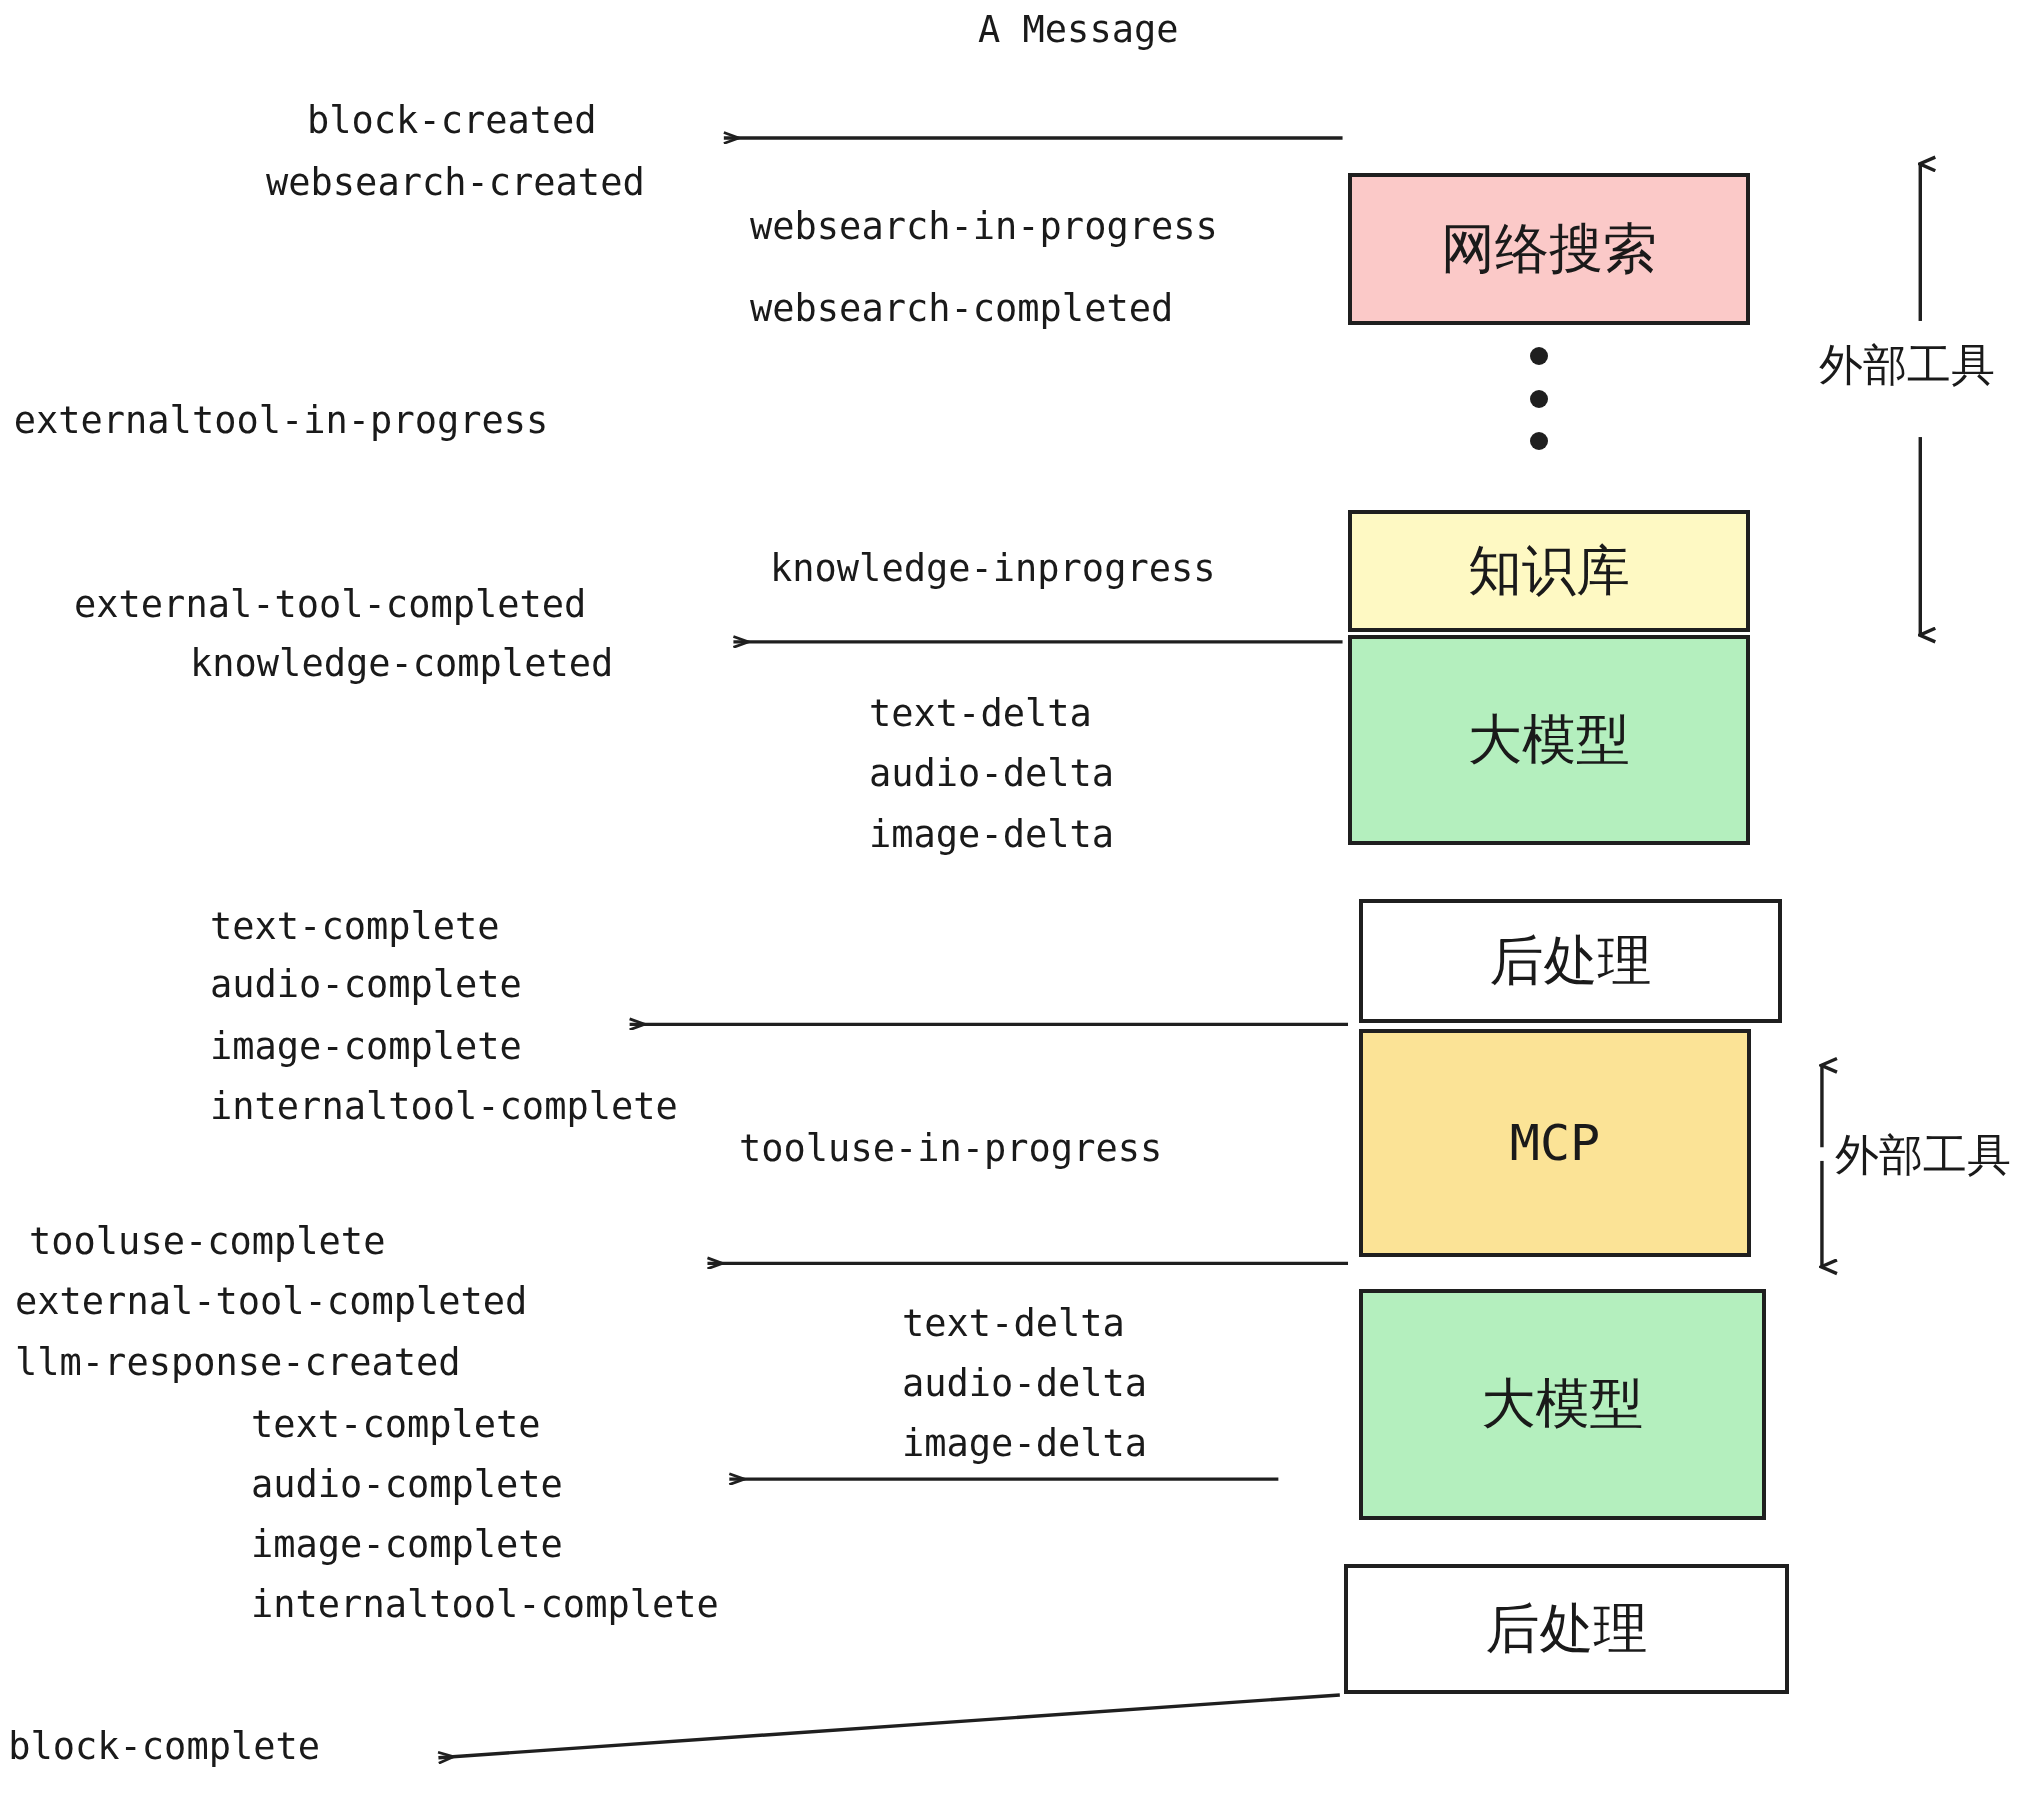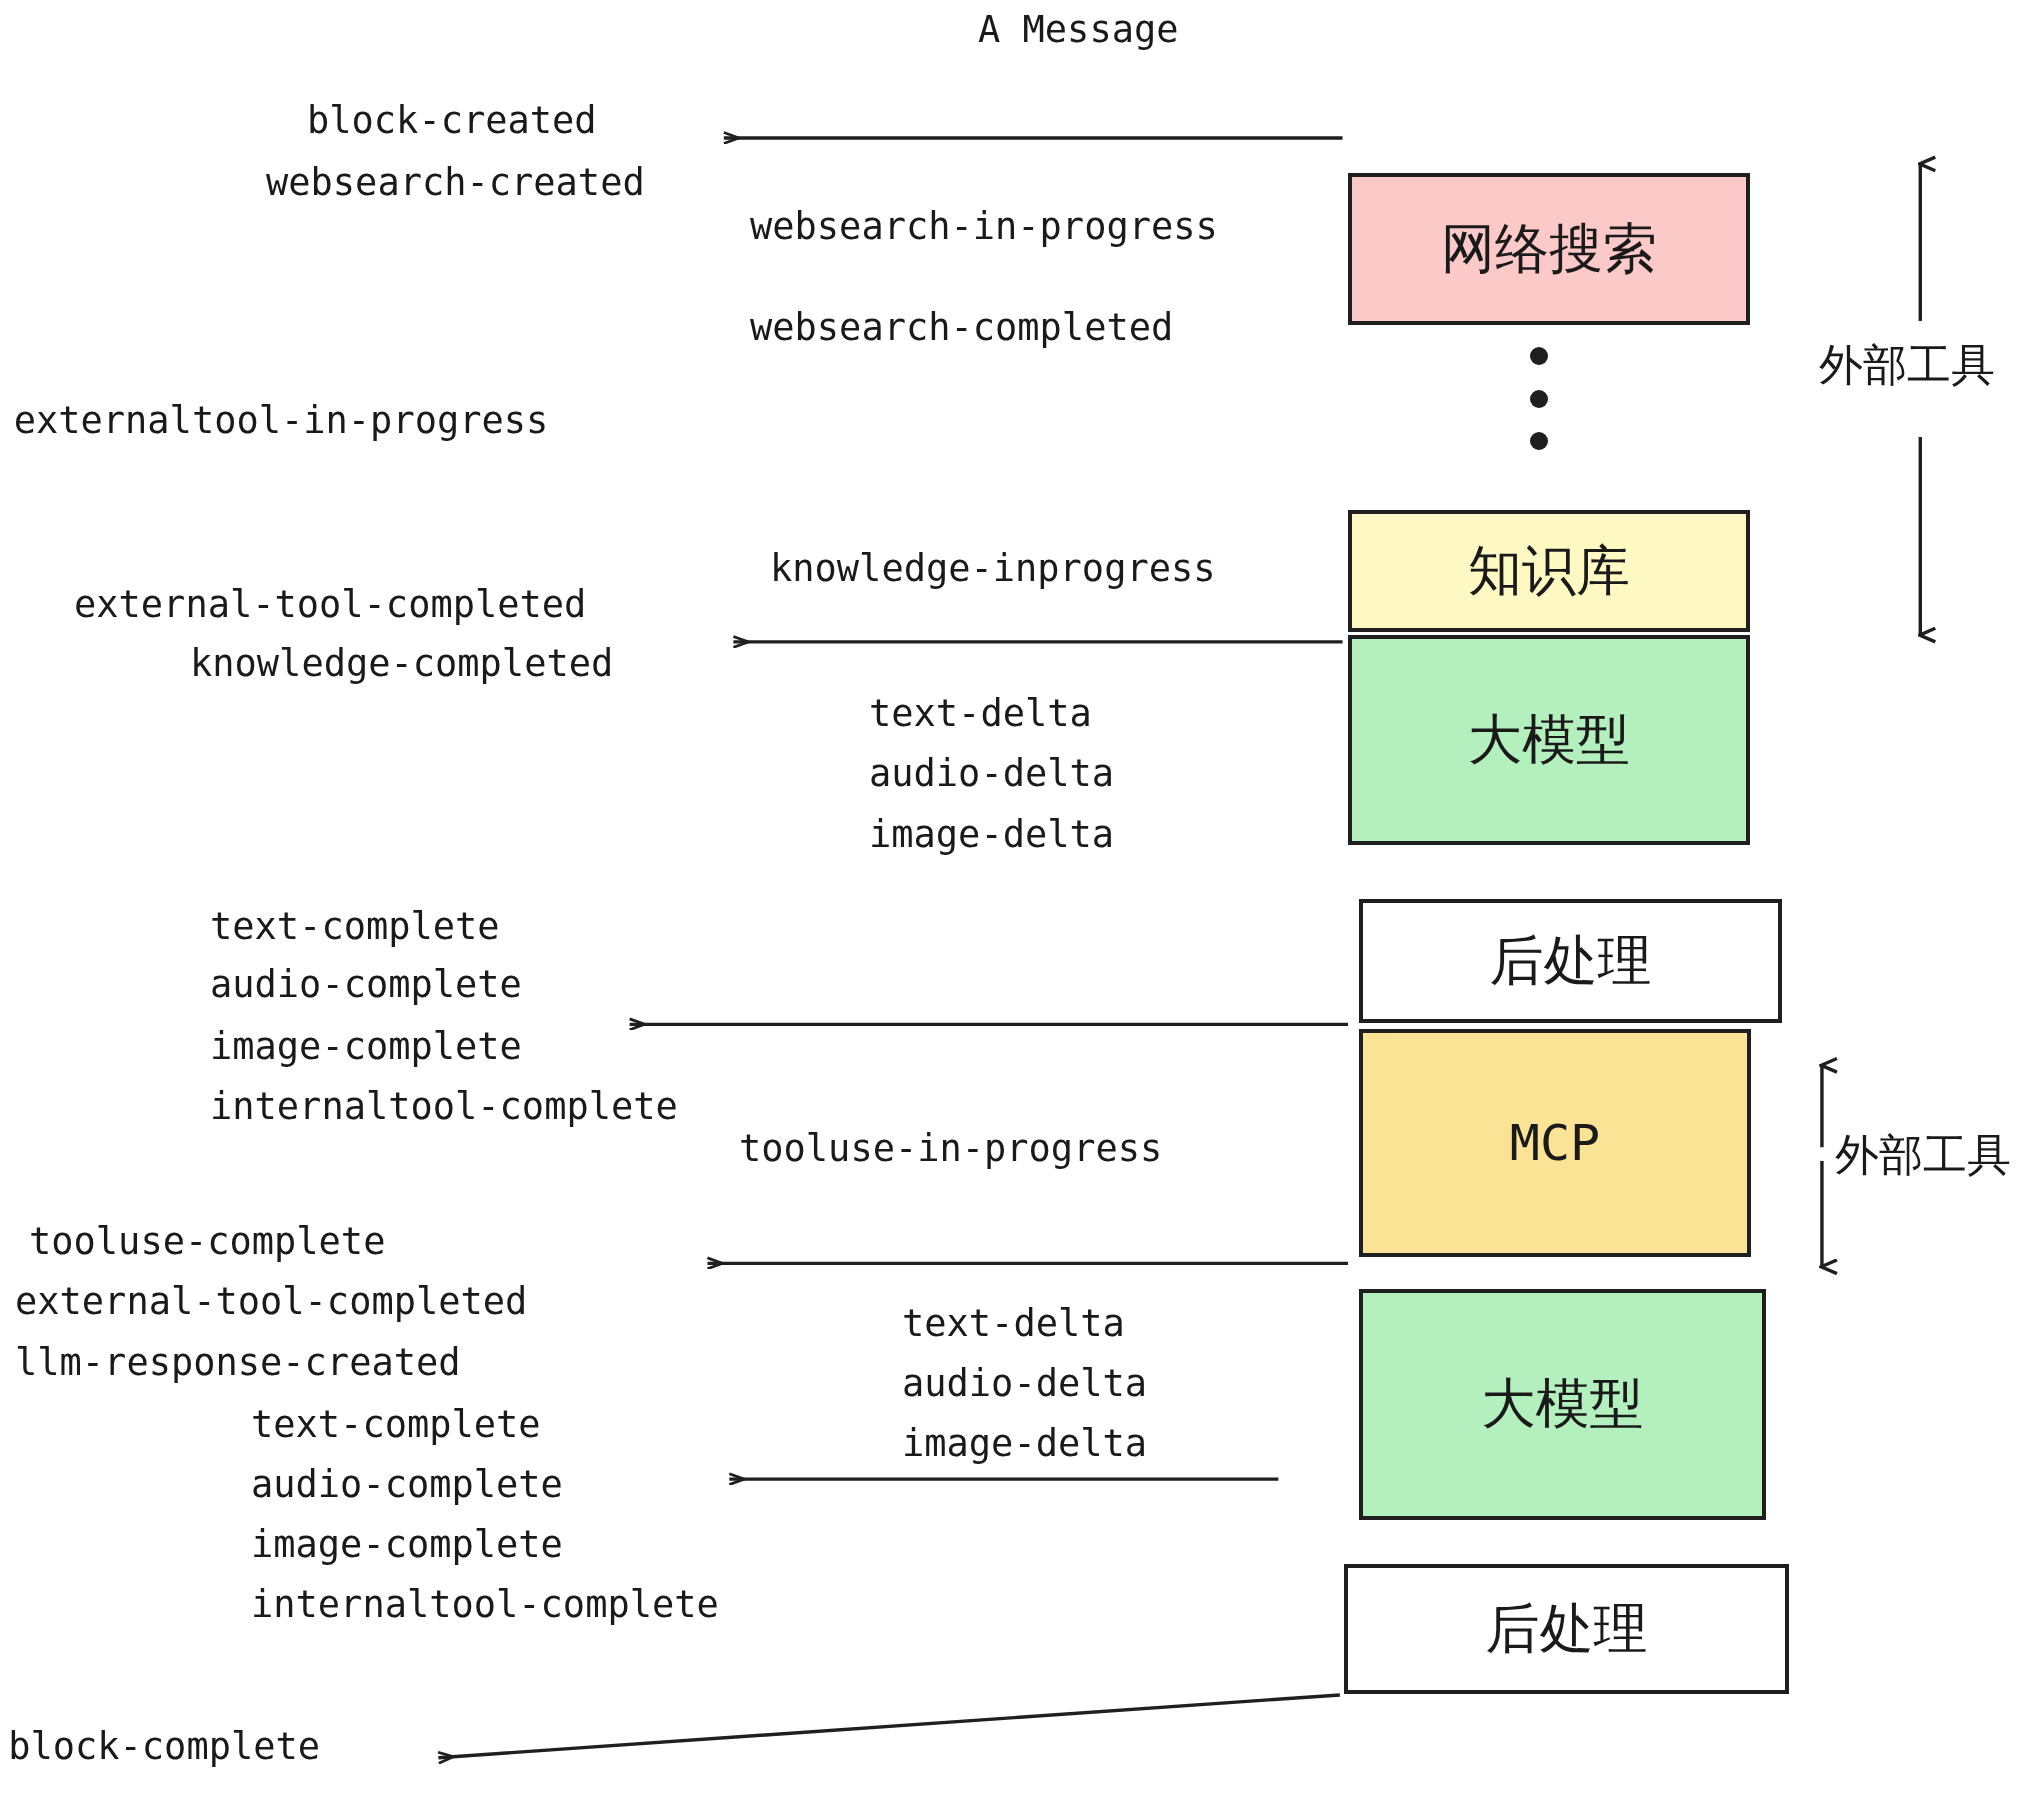--- a/index.html
+++ b/index.html
@@ -154,21 +154,21 @@
     <span></span>
     <span></span>
   </div>
 
   <div class="side-lbl" style="left:1819px;top:336px;">外部工具</div>
   <div class="side-lbl" style="left:1835px;top:1126px;">外部工具</div>
 
   <div class="lbl" style="left:307px;top:102px;">block-created</div>
   <div class="lbl" style="left:266px;top:164px;">websearch-created</div>
   <div class="lbl" style="left:750px;top:208px;">websearch-in-progress</div>
-  <div class="lbl" style="left:750px;top:309px;">websearch-completed</div>
+  <div class="lbl" style="left:750px;top:290px;">websearch-completed</div>
   <div class="lbl" style="left:770px;top:550px;">knowledge-inprogress</div>
   <div class="lbl" style="left:13.7px;top:402px;">externaltool-in-progress</div>
   <div class="lbl" style="left:74px;top:586px;">external-tool-completed</div>
   <div class="lbl" style="left:190px;top:645px;">knowledge-completed</div>
   <div class="lbl" style="left:869px;top:695px;">text-delta</div>
   <div class="lbl" style="left:869px;top:755px;">audio-delta</div>
   <div class="lbl" style="left:869px;top:816px;">image-delta</div>
   <div class="lbl" style="left:210px;top:908px;">text-complete</div>
   <div class="lbl" style="left:210px;top:966px;">audio-complete</div>
   <div class="lbl" style="left:210px;top:1028px;">image-complete</div>

